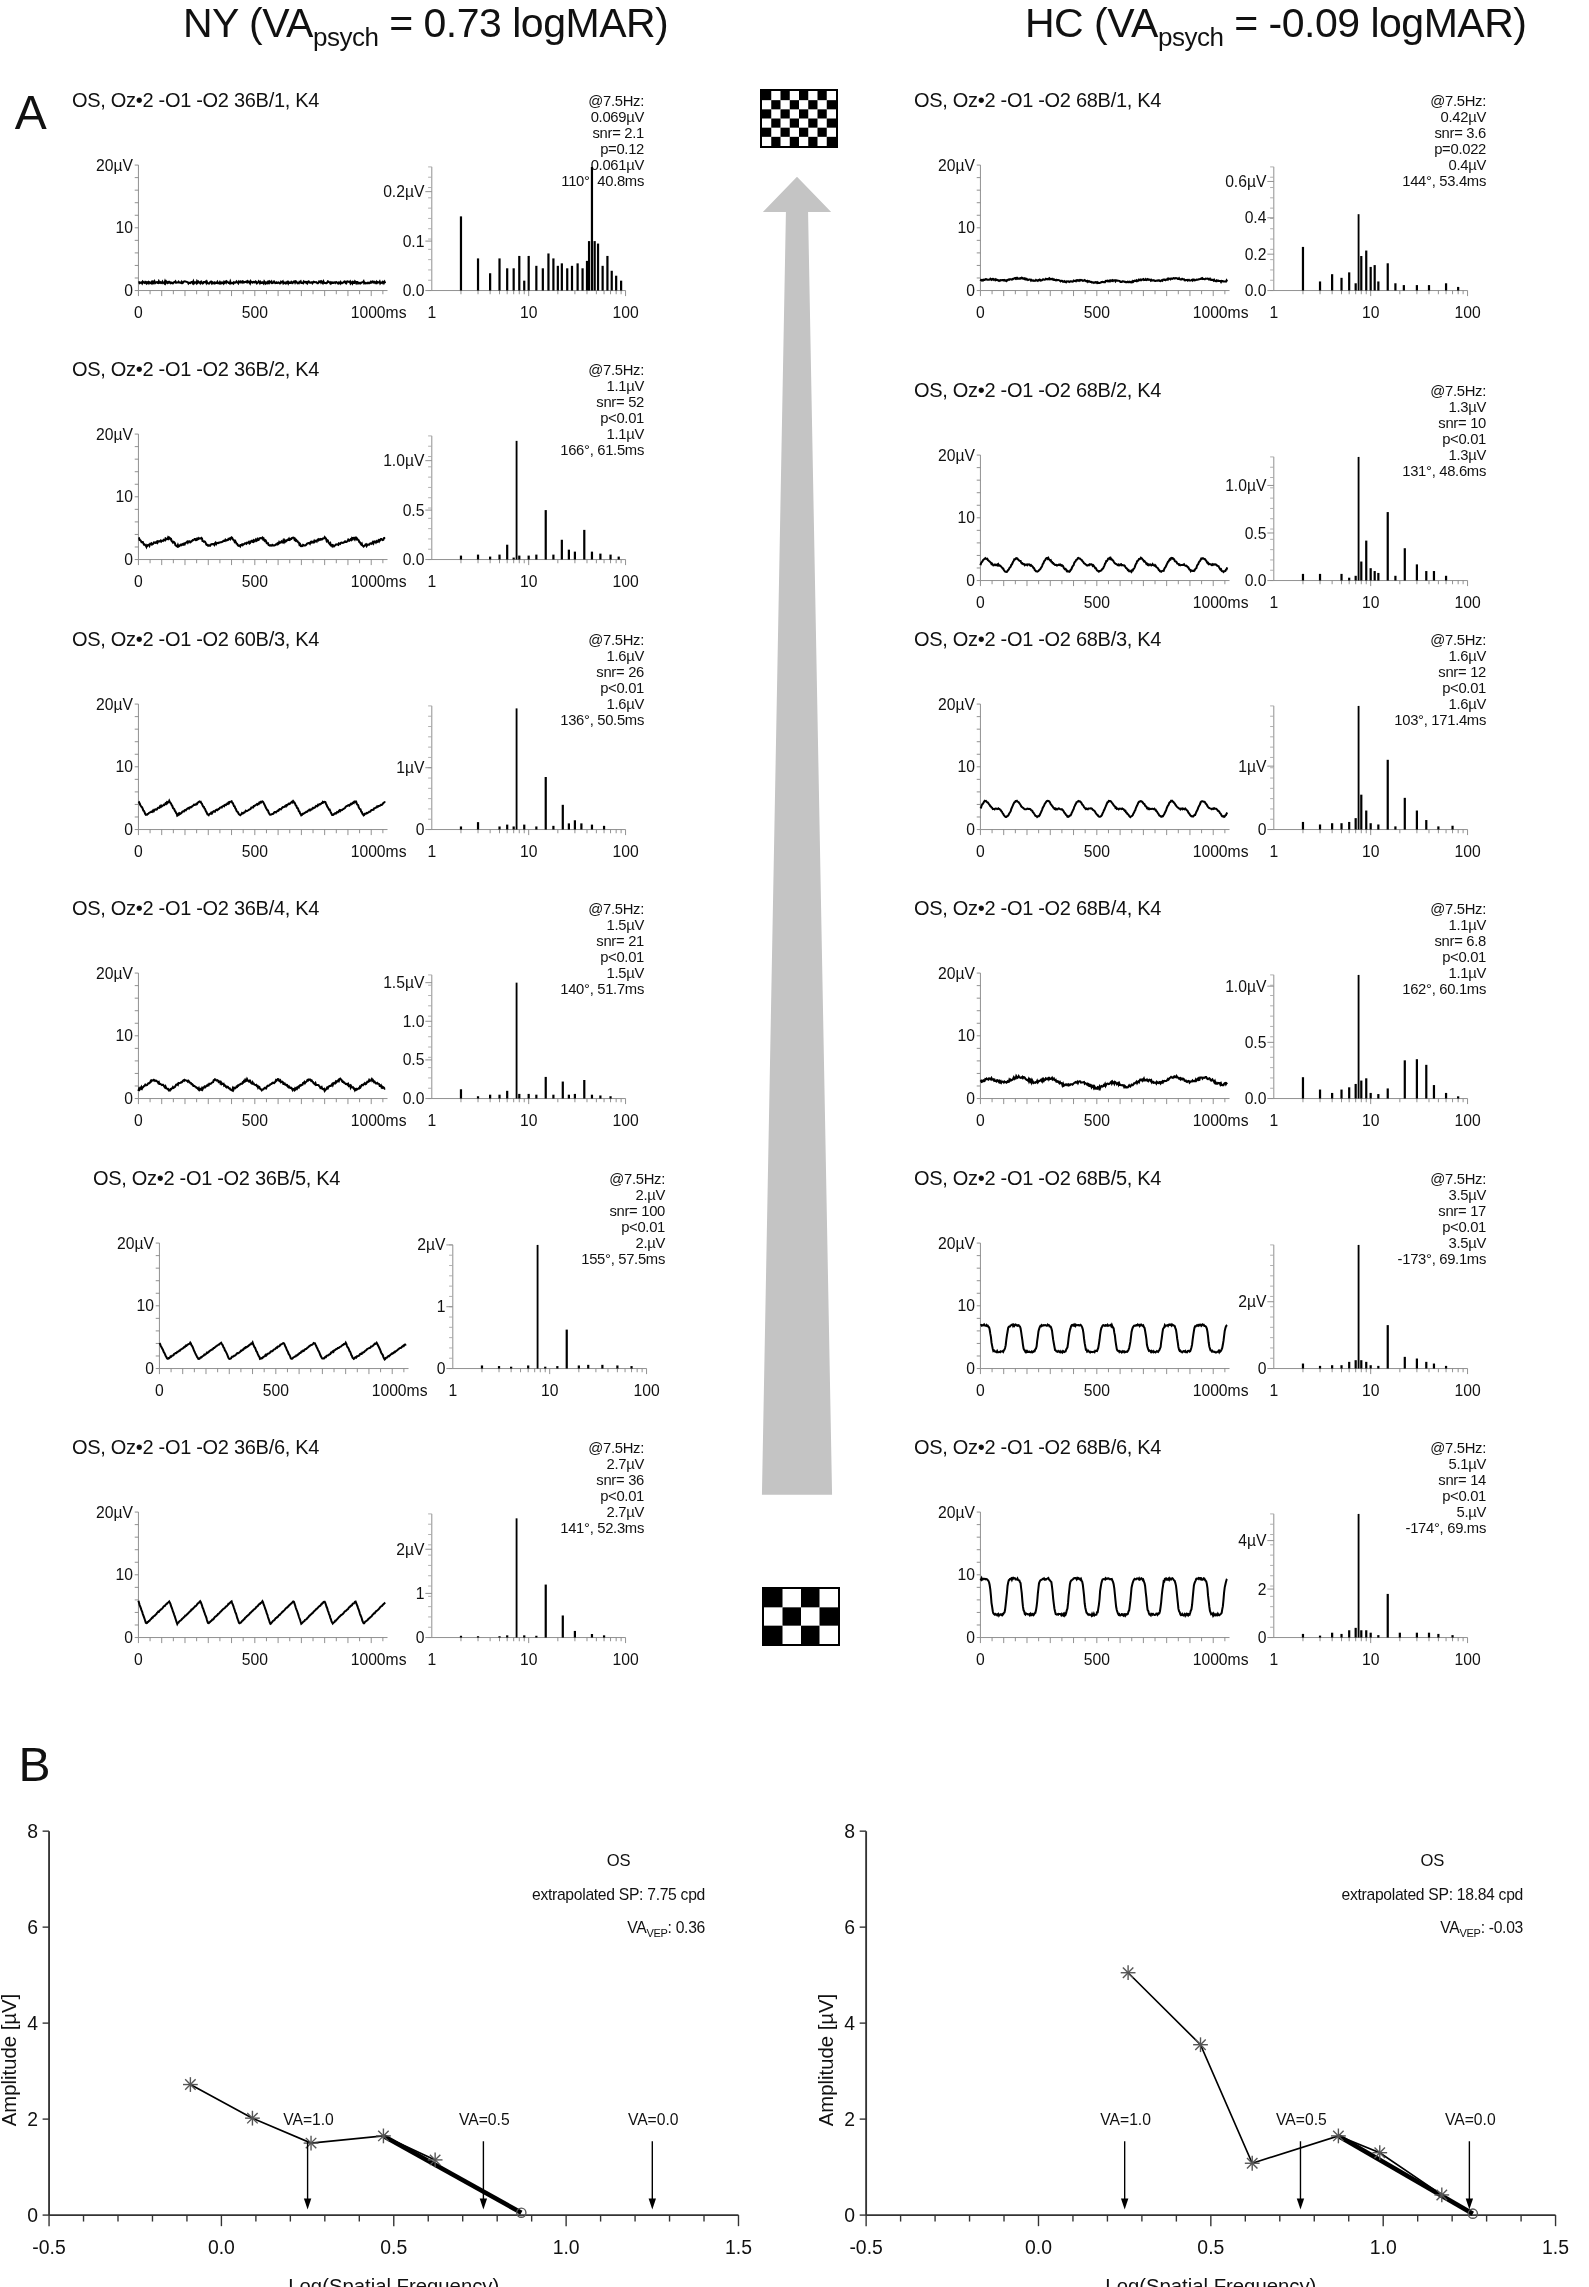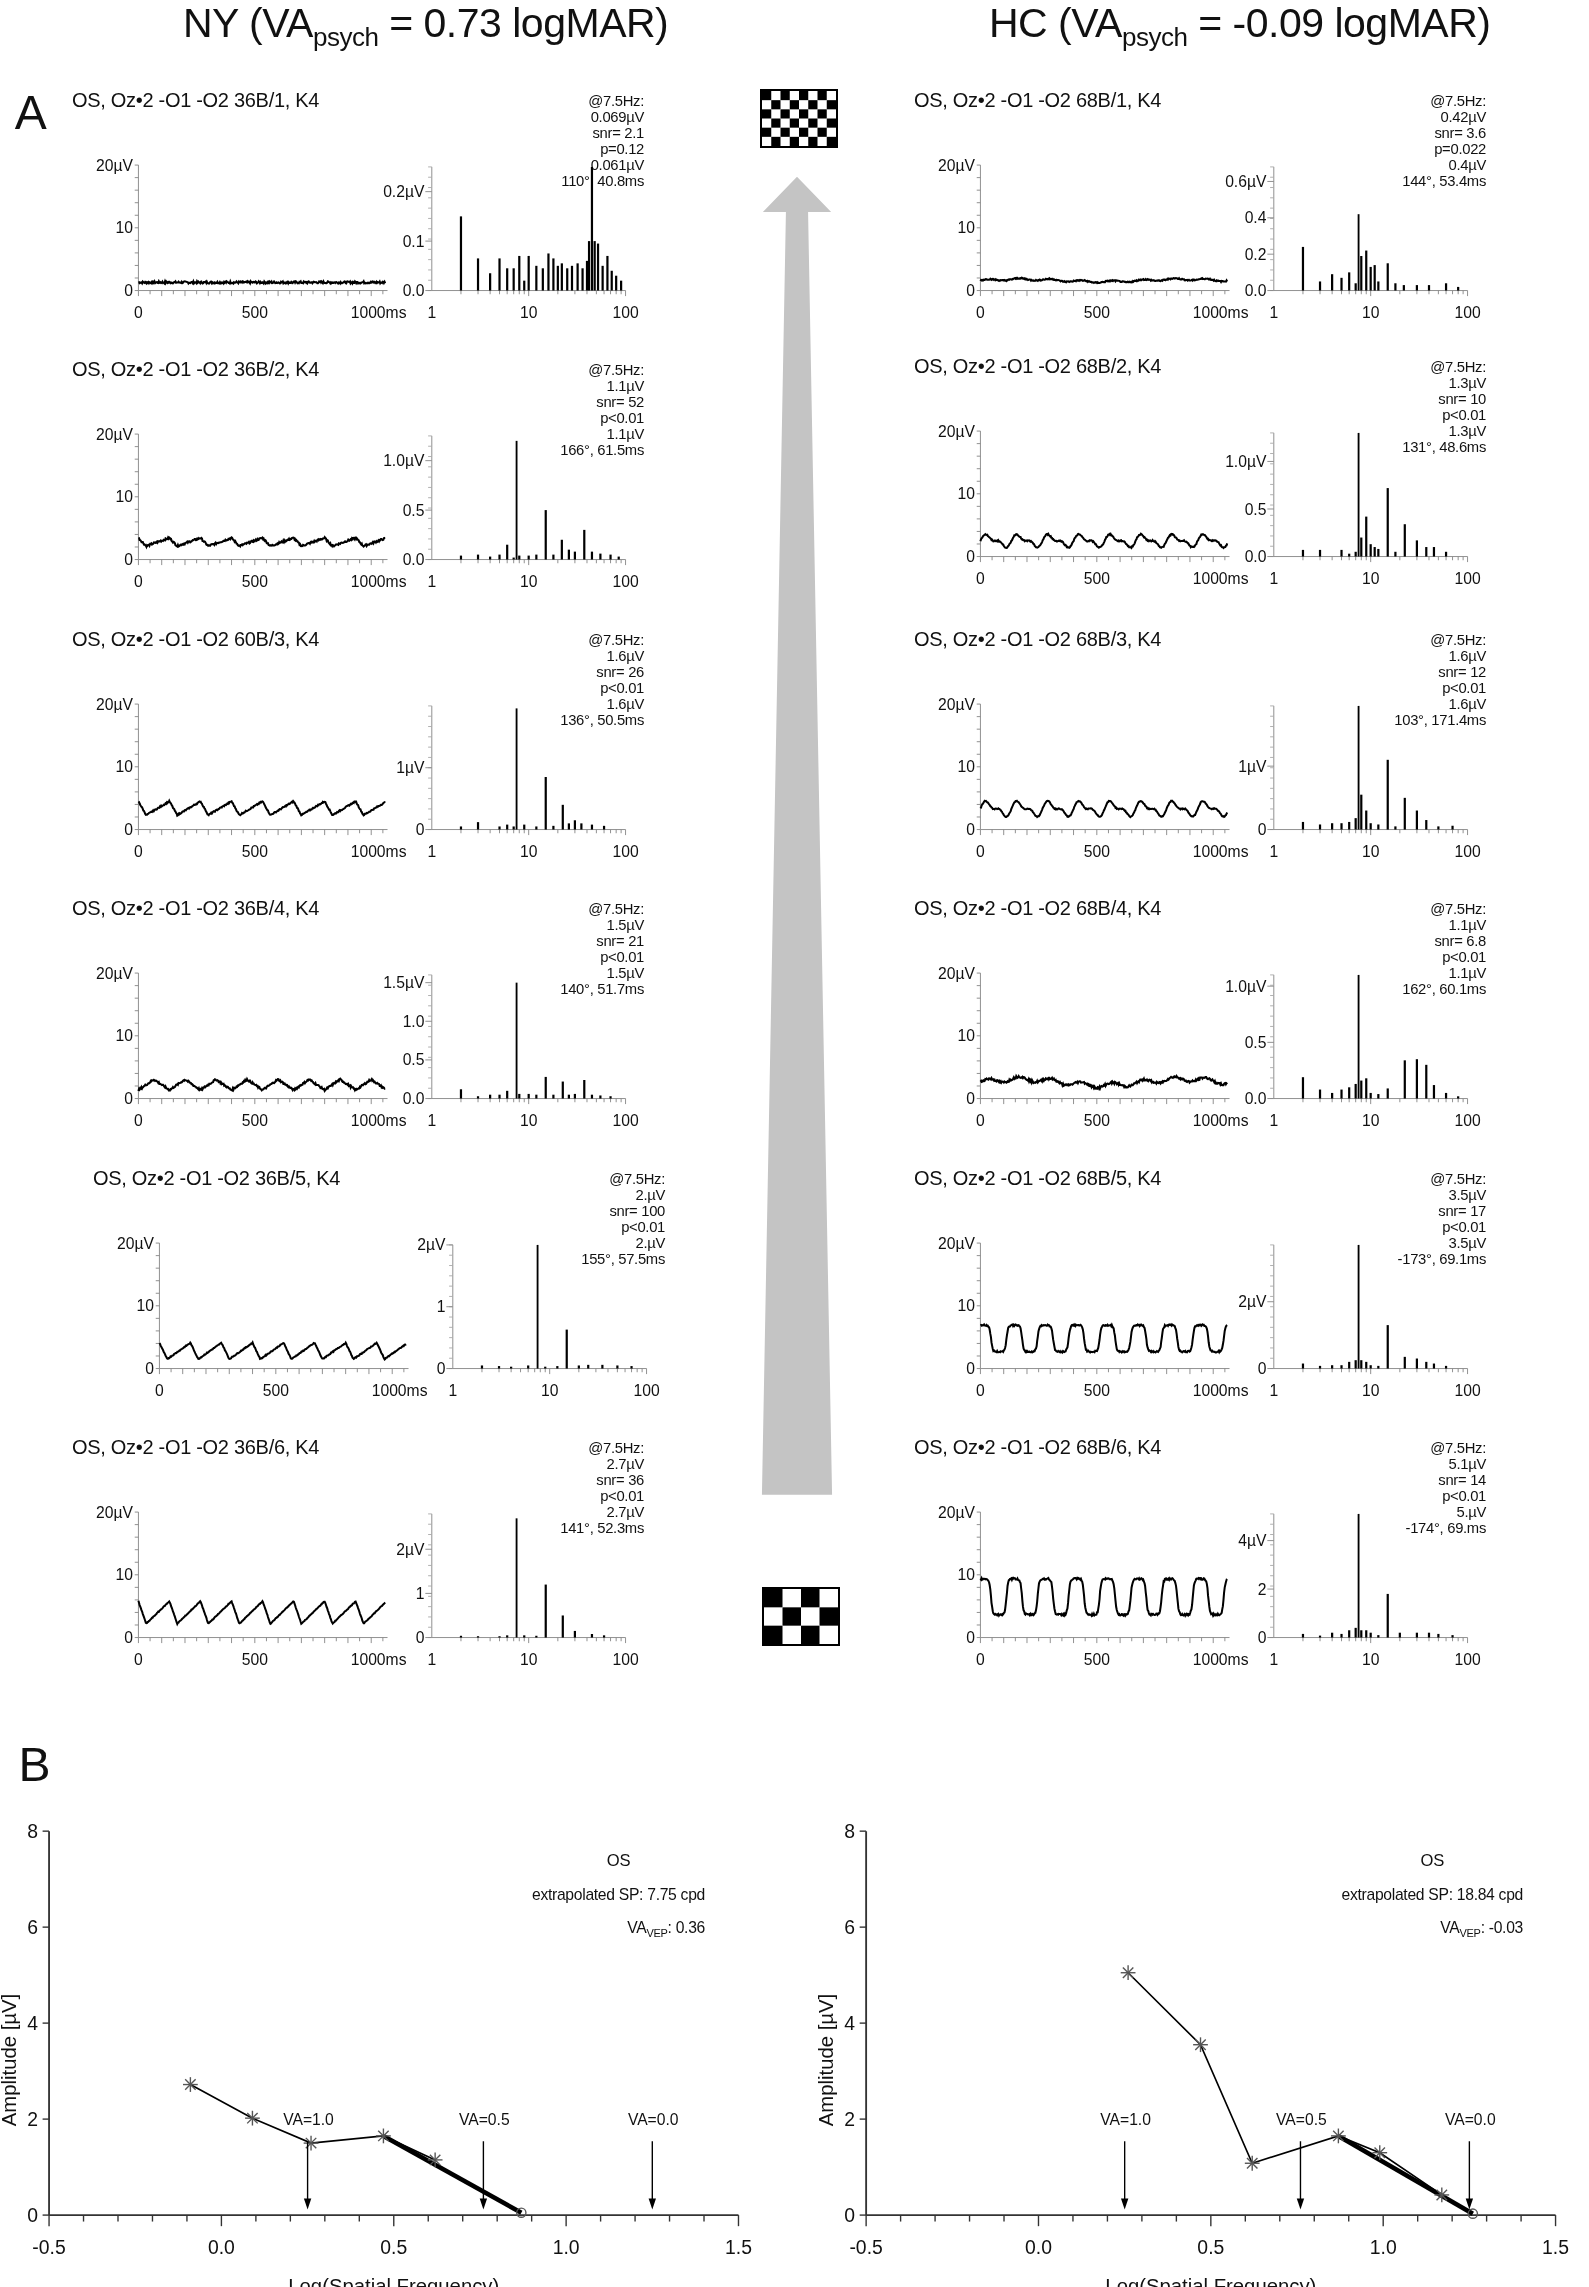--- a/index.html
+++ b/index.html
@@ -23,21 +23,21 @@
   .sf-info div { margin-bottom:14.8px; }
   .sf-info .os { font-weight:normal; font-size:16.6px;text-align:center; }
   .sf-info sub { font-size:11px; }
 </style>
 </head>
 <body>
 
 <div class="group-title" style="left:183px;">
   <span>NY (VA</span><sub>psych</sub><span> = 0.73 logMAR)</span>
 </div>
-<div class="group-title" style="left:989px;text-align:right;">
+<div class="group-title" style="left:1025px;text-align:right;">
   <span>HC (VA</span><sub>psych</sub><span> = -0.09 logMAR)</span>
 </div>
 
 <div class="panel-letter" style="left:14.8px;top:85px;">A</div>
 <div class="panel-letter" style="left:18.5px;top:1737px;">B</div>
 
 <div id="ny-col">
     <div class="vep-panel" style="left: 72px; top: 89px;">
       <div class="ptitle">OS, Oz•2 -O1 -O2 36B/1,  K4</div>
       <div class="stats">
@@ -869,21 +869,21 @@
           <line x1="545.0977317455645" y1="174" x2="545.0977317455645" y2="168.08823529411765" stroke="#000" stroke-width="2.4"></line>
           <line x1="558.216299089436" y1="174" x2="558.216299089436" y2="168.08823529411765" stroke="#000" stroke-width="2.4"></line>
           <line x1="576.7058812902826" y1="174" x2="576.7058812902826" y2="166.11764705882354" stroke="#000" stroke-width="2.4"></line>
           <line x1="589.8244486341541" y1="174" x2="589.8244486341541" y2="170.05882352941177" stroke="#000" stroke-width="2.4"></line>
           <text x="390" y="204" font-family="Liberation Sans, sans-serif" font-size="17" fill="#111" text-anchor="middle">1</text>
           <text x="495" y="204" font-family="Liberation Sans, sans-serif" font-size="17" fill="#111" text-anchor="middle">10</text>
           <text x="600" y="204" font-family="Liberation Sans, sans-serif" font-size="17" fill="#111" text-anchor="middle">100</text>
         </g>
       </svg>
     </div>
-    <div class="vep-panel" style="left: 914px; top: 355px;">
+    <div class="vep-panel" style="left: 914px; top: 379px;">
       <div class="ptitle">OS, Oz•2 -O1 -O2 68B/2,  K4</div>
       <div class="stats">
         <div>@7.5Hz:</div>
         <div>1.3µV</div>
         <div>snr= 10</div>
         <div>p&lt;0.01</div>
         <div>1.3µV</div>
         <div>131°, 48.6ms</div>
       </div>
       <svg width="572" height="203" style="top: 41px;" viewBox="0 0 620 220">

